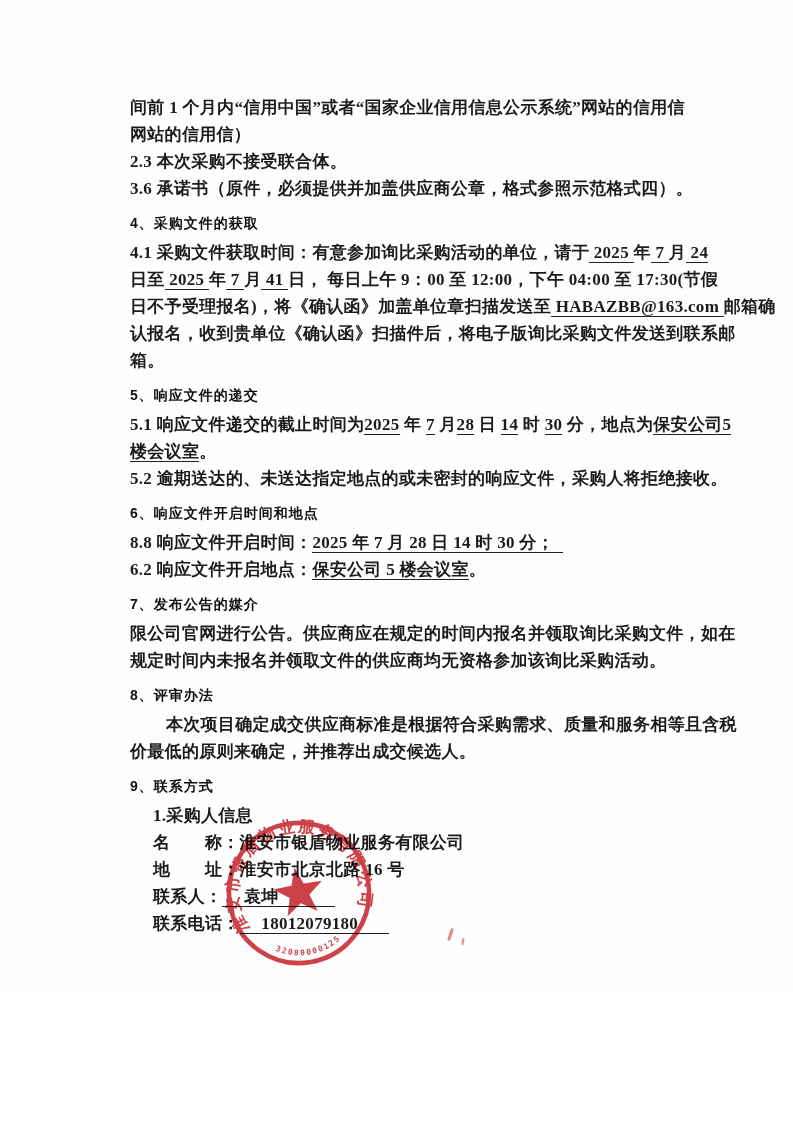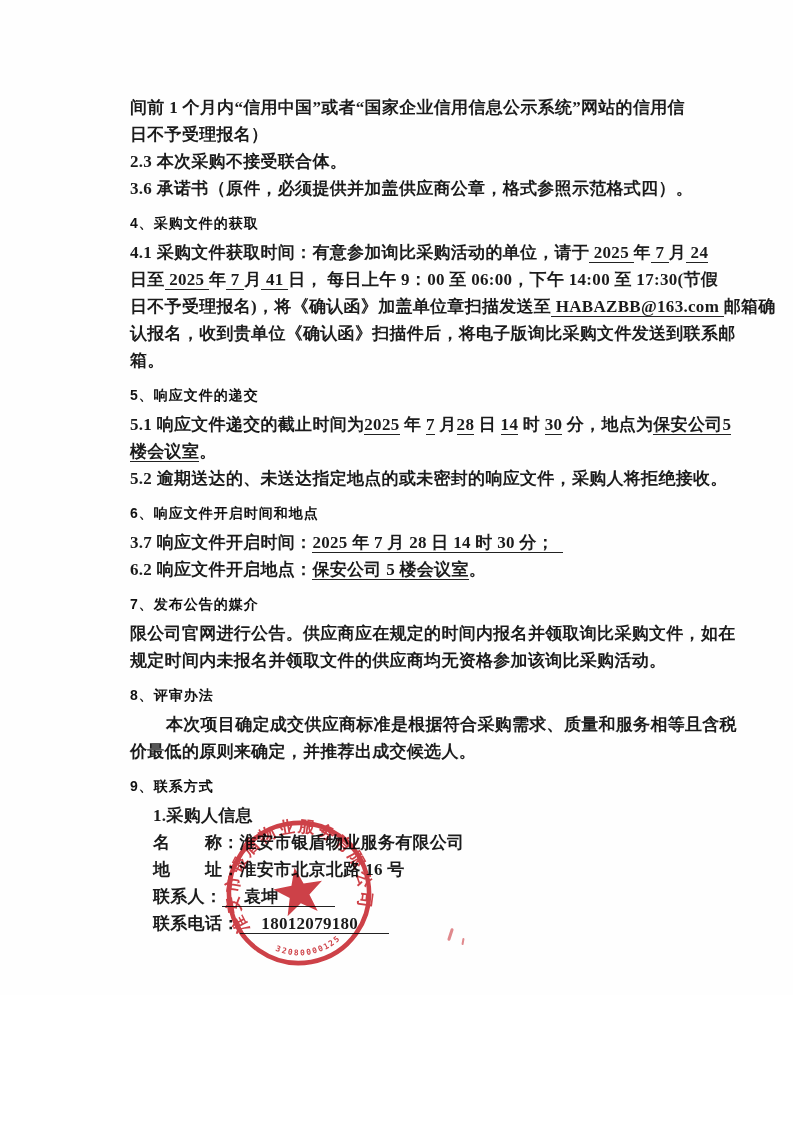--- a/index.html
+++ b/index.html
@@ -50,35 +50,35 @@
   .ink-a{left:449px;top:928px;width:3px;height:13px;transform:rotate(18deg);}
   .ink-b{left:462px;top:938px;width:2px;height:7px;transform:rotate(10deg);}
 </style>
 </head>
 <body>
 
 <div class="page">
 
   <div class="content">
       <div class="line"><span>间前 1 个月内“信用中国”或者“国家企业信用信息公示系统”网站的信用信</span></div>
-      <div class="line"><span>日不予受理报名）</span></div>
+      <div class="line"><span>网站的信用信）</span></div>
       <div class="line"><span>2.3 本次采购不接受联合体。</span></div>
       <div class="line"><span>3.6 承诺书（原件，必须提供并加盖供应商公章，格式参照示范格式四）。</span></div>
       <div class="line heading"><span>4、采购文件的获取</span></div>
       <div class="line"><span>4.1 采购文件获取时间：有意参加询比采购活动的单位，请于</span><span class="u"> 2025 </span><span>年</span><span class="u"> 7 </span><span>月</span><span class="u"> 24</span></div>
-      <div class="line"><span>日至</span><span class="u"> 2025 </span><span>年</span><span class="u"> 7 </span><span>月</span><span class="u"> 41 </span><span>日， 每日上午 9：00 至 06:00，下午 14:00 至 17:30(节假</span></div>
+      <div class="line"><span>日至</span><span class="u"> 2025 </span><span>年</span><span class="u"> 7 </span><span>月</span><span class="u"> 41 </span><span>日， 每日上午 9：00 至 12:00，下午 04:00 至 17:30(节假</span></div>
       <div class="line"><span>日不予受理报名)，将《确认函》加盖单位章扫描发送至</span><span class="u"> HABAZBB@163.com </span><span>邮箱确</span></div>
       <div class="line"><span>认报名，收到贵单位《确认函》扫描件后，将电子版询比采购文件发送到联系邮</span></div>
       <div class="line"><span>箱。</span></div>
       <div class="line heading"><span>5、响应文件的递交</span></div>
       <div class="line"><span>5.1 响应文件递交的截止时间为</span><span class="u">2025</span><span> 年 </span><span class="u">7</span><span> 月</span><span class="u">28</span><span> 日 </span><span class="u">14</span><span> 时 </span><span class="u">30</span><span> 分，地点为</span><span class="u">保安公司5</span></div>
       <div class="line"><span class="u">楼会议室</span><span>。</span></div>
       <div class="line"><span>5.2 逾期送达的、未送达指定地点的或未密封的响应文件，采购人将拒绝接收。</span></div>
       <div class="line heading"><span>6、响应文件开启时间和地点</span></div>
-      <div class="line"><span>3.7 响应文件开启时间：</span><span class="u">2025 年 7 月 28 日 14 时 30 分；  </span></div>
+      <div class="line"><span>8.8 响应文件开启时间：</span><span class="u">2025 年 7 月 28 日 14 时 30 分；  </span></div>
       <div class="line"><span>6.2 响应文件开启地点：</span><span class="u">保安公司 5 楼会议室</span><span>。</span></div>
       <div class="line heading"><span>7、发布公告的媒介</span></div>
       <div class="line"><span>限公司官网进行公告。供应商应在规定的时间内报名并领取询比采购文件，如在</span></div>
       <div class="line"><span>规定时间内未报名并领取文件的供应商均无资格参加该询比采购活动。</span></div>
       <div class="line heading"><span>8、评审办法</span></div>
       <div class="line indent2"><span>本次项目确定成交供应商标准是根据符合采购需求、质量和服务相等且含税</span></div>
       <div class="line"><span>价最低的原则来确定，并推荐出成交候选人。</span></div>
       <div class="line heading"><span>9、联系方式</span></div>
       <div class="line indent1"><span>1.采购人信息</span></div>
       <div class="line indent1"><span>名　　称：淮安市银盾物业服务有限公司</span></div>

